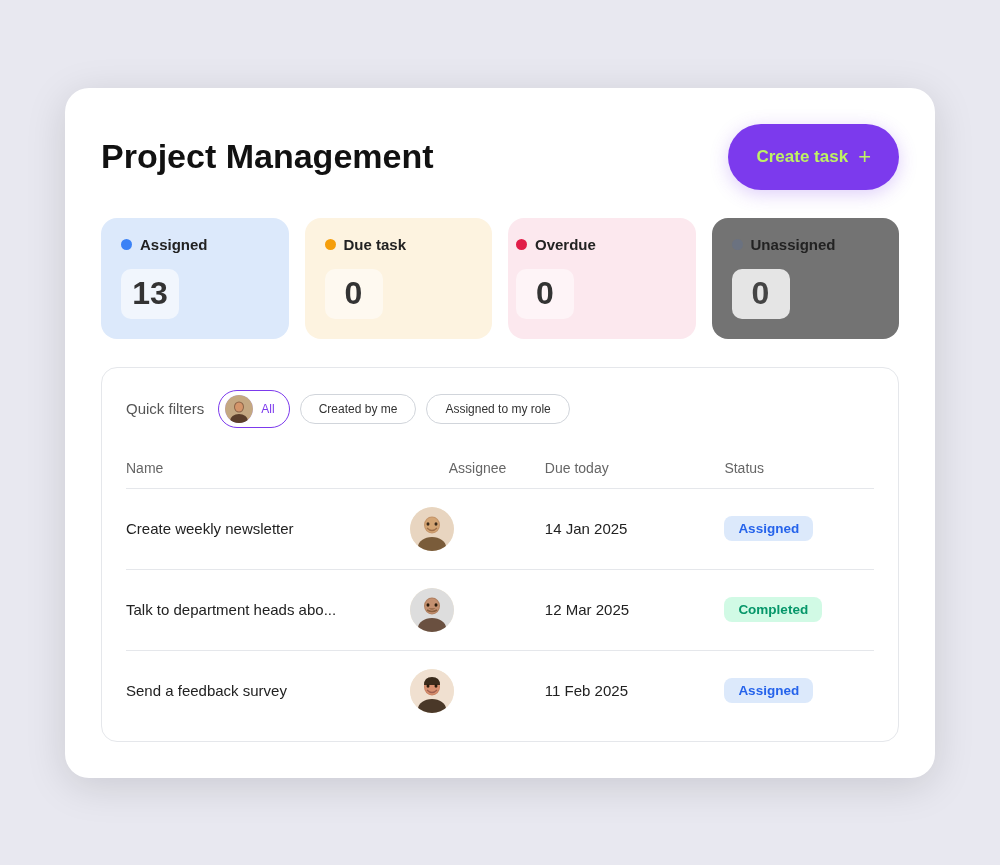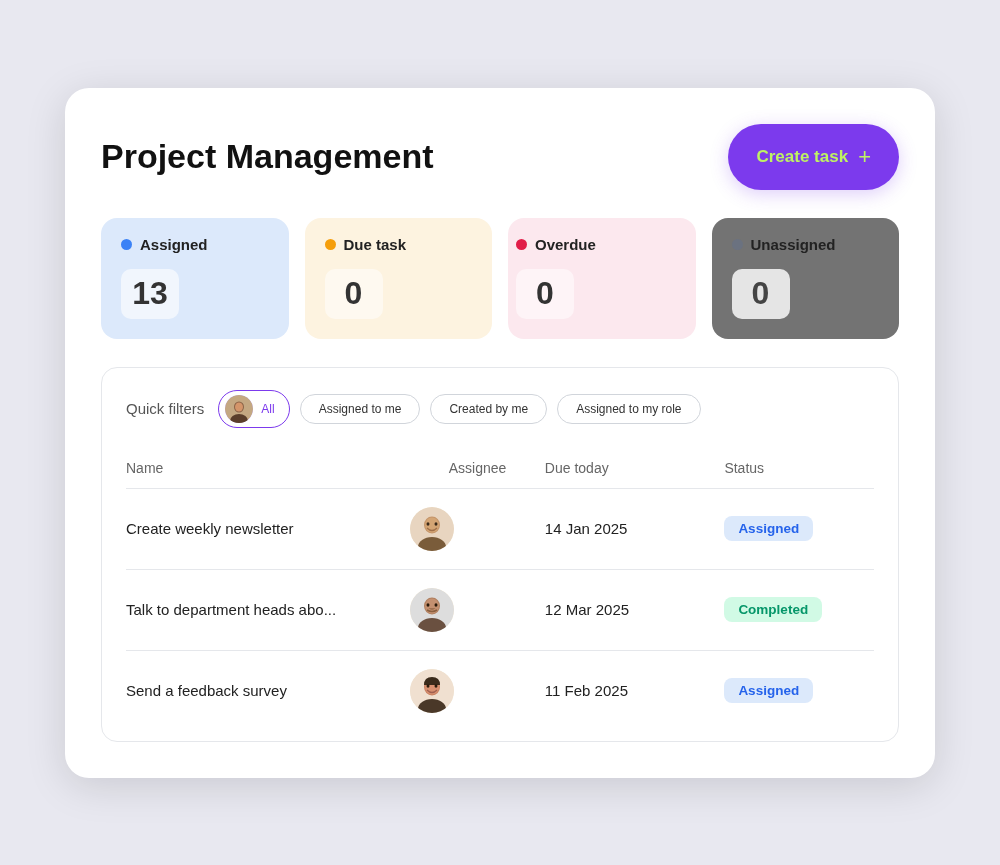--- a/index.html
+++ b/index.html
@@ -262,23 +262,20 @@
               <circle cx="14" cy="14" r="14" fill="#c4a882"></circle>
               <ellipse cx="14" cy="12" rx="5" ry="5.5" fill="#8b6347"></ellipse>
               <ellipse cx="14" cy="26" rx="9" ry="7" fill="#5a3e2b"></ellipse>
               <ellipse cx="14" cy="12" rx="4" ry="4.5" fill="#d4956a"></ellipse>
             </svg>
           </span>
           <span>All</span>
         </button>
 
         <button class="filter-btn">
-          <span>Assigned to me</span>
-        </button>
-        <button class="filter-btn">
           <span>Created by me</span>
         </button>
         <button class="filter-btn">
           <span>Assigned to my role</span>
         </button>
       </div>
 
       <table class="task-table">
         <thead>
           <tr>

